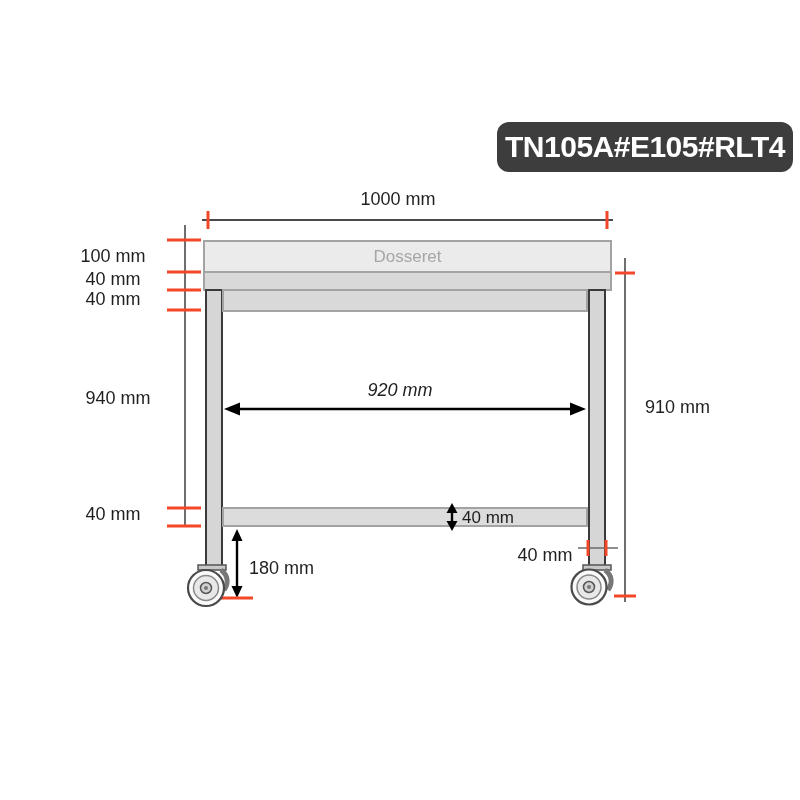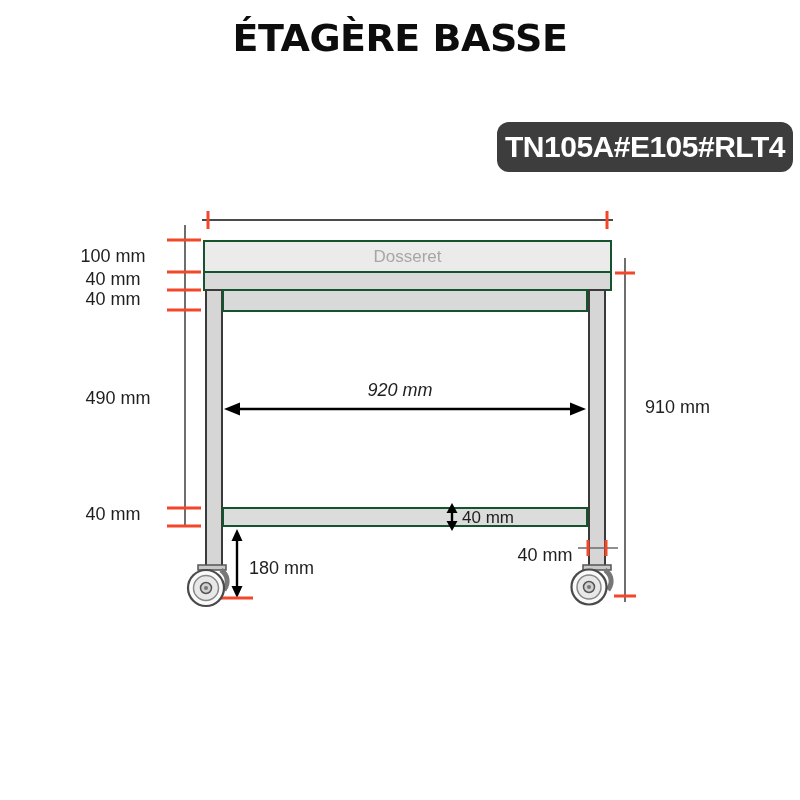--- a/index.html
+++ b/index.html
@@ -38,21 +38,21 @@
     display: flex;
     align-items: center;
     justify-content: center;
     color: #ffffff;
     font-weight: bold;
     font-size: 30px;
     letter-spacing: -0.5px;
     white-space: nowrap;
   }
   
-  .shape { position: absolute; border: 2px solid #14532d; }
+  .shape { position: absolute; border: 2px solid #a3a3a3; }
   .dosseret {
     left: 203px; top: 240px; width: 409px; height: 33px;
     background: #ebebeb;
     display: flex; align-items: center; justify-content: center;
     color: #a6a6a6; font-size: 17px;
   }
   .worktop { left: 203px; top: 271px; width: 409px; height: 20px; background: #d9d9d9; }
   .leg-left  { left: 205px; top: 289px; width: 18px; height: 280px; background: #d6d6d6; border-color: #3a3a3a; }
   .leg-right { left: 588px; top: 289px; width: 18px; height: 280px; background: #d6d6d6; border-color: #3a3a3a; }
   .rail  { left: 222px; top: 289px; width: 366px; height: 23px; background: #d9d9d9; }
@@ -80,21 +80,20 @@
   .d-40e  { left: 512px; top: 544px; width: 66px; }
   
   svg.overlay { position: absolute; left: 0; top: 0; }
 </style>
 </head>
 <body>
 
 <div class="stage">
 
   <div class="title">
-    <div>ÉTAGÈRE BASSE</div>
   </div>
 
   <div class="badge">
     <span>TN105A#E105#RLT4</span>
   </div>
 
   <div class="shape dosseret">
     <span>Dosseret</span>
   </div>
   <div class="shape worktop"></div>
@@ -164,24 +163,25 @@
     <g>
       <rect x="583" y="565" width="28" height="5" fill="#c8c8c8" stroke="#555555" stroke-width="1.5"></rect>
       <path d="M 605 570 C 612 575 613 583 608 590" stroke="#777777" stroke-width="5" fill="none"></path>
       <circle cx="589" cy="587" r="17.5" fill="#fafafa" stroke="#4a4a4a" stroke-width="2.2"></circle>
       <circle cx="589" cy="587" r="12" fill="#e8e8e8" stroke="#888888" stroke-width="1.5"></circle>
       <circle cx="589" cy="587" r="5.5" fill="#d0d0d0" stroke="#555555" stroke-width="1.5"></circle>
       <circle cx="589" cy="587" r="2" fill="#777777"></circle>
     </g>
   </svg>
 
+  <div class="dim center d-1000">1000 mm</div>
   <div class="dim right  d-100">100 mm</div>
   <div class="dim right  d-40a">40 mm</div>
   <div class="dim right  d-40b">40 mm</div>
-  <div class="dim right  d-610">490 mm</div>
+  <div class="dim right  d-610">940 mm</div>
   <div class="dim right  d-40c">40 mm</div>
   <div class="dim center d-920">920 mm</div>
   <div class="dim d-910">910 mm</div>
   <div class="dim d-40d">40 mm</div>
   <div class="dim d-180">180 mm</div>
   <div class="dim right d-40e">40 mm</div>
 
 </div>
 
 </body></html>

